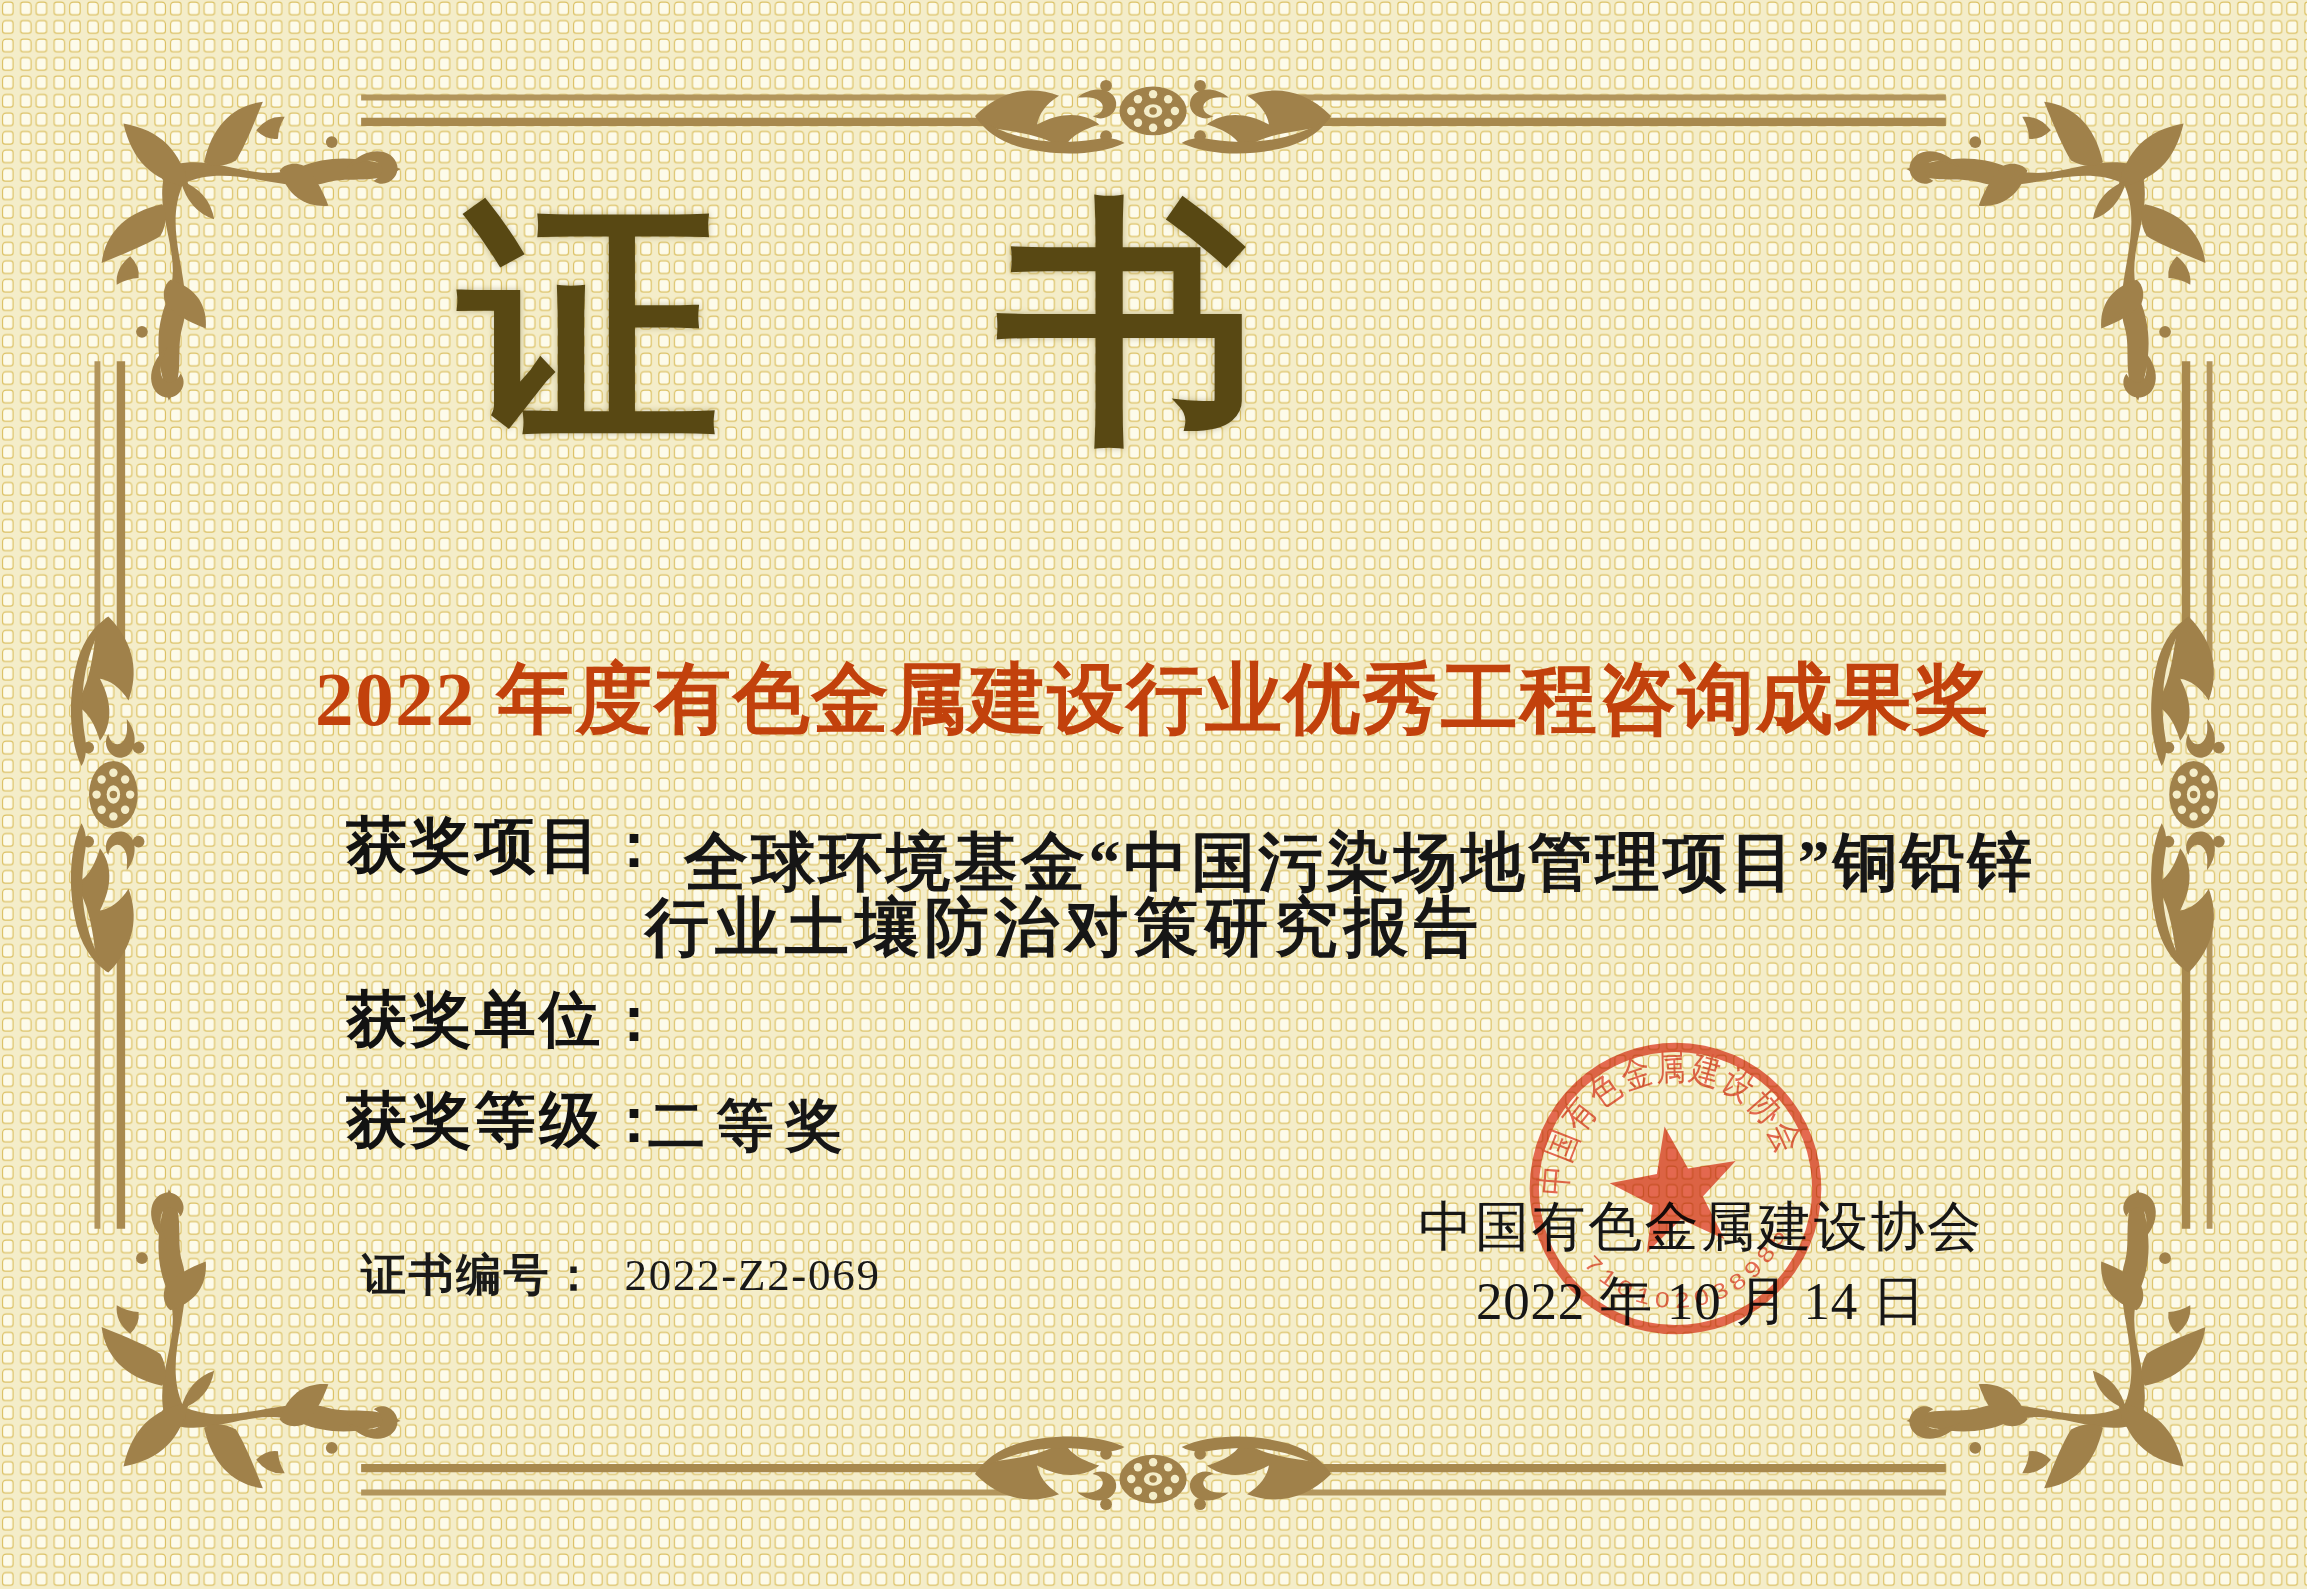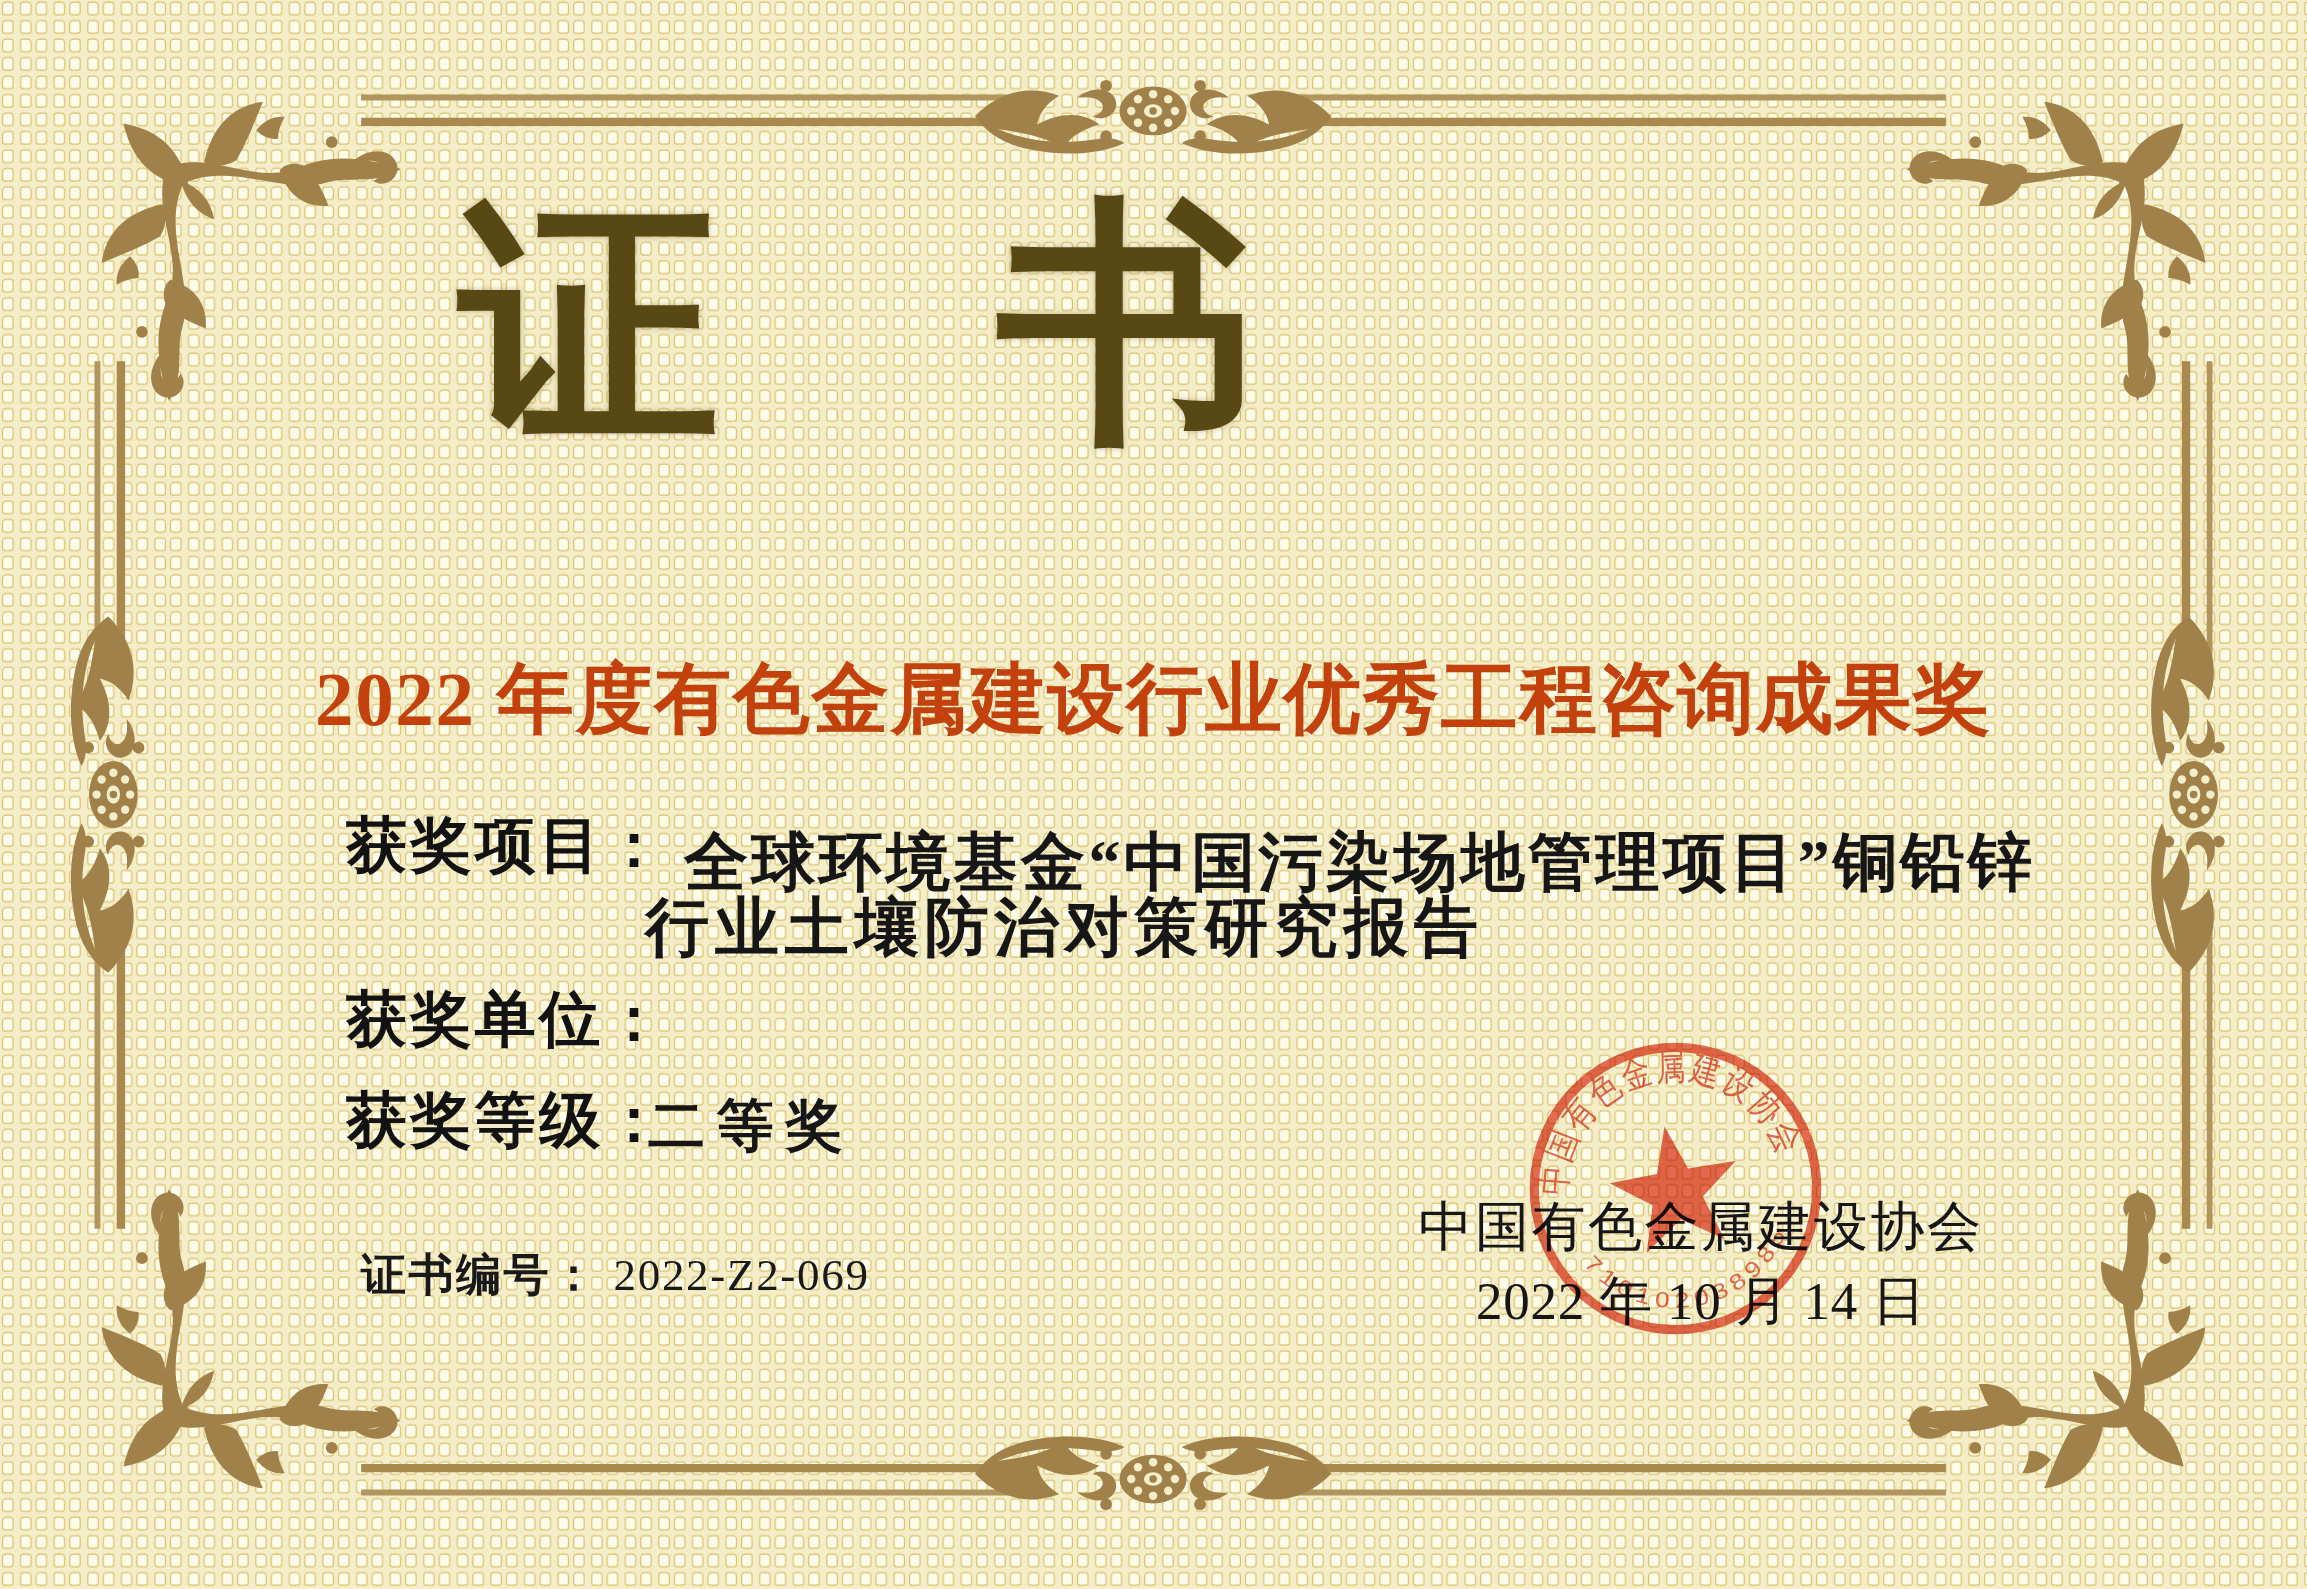--- a/index.html
+++ b/index.html
@@ -24,21 +24,21 @@
   }
   .label{font-size:61px;font-weight:700;letter-spacing:3.4px;color:#121212;}
   .brush{font-size:64px;font-weight:700;letter-spacing:5.9px;color:#161616;}
   .row-label-1{left:346px;top:805px;}
   .row-value-1{left:684px;top:793px;letter-spacing:3.4px;margin-top:26px;}
   .row-value-1b{left:645px;top:884px;}
   .row-label-2{left:346px;top:979px;}
   .row-value-2{left:645px;top:967px;}
   .row-label-3{left:346px;top:1080px;}
   .row-value-3{left:648px;top:1088px;font-size:57px;letter-spacing:11.8px;}
-  .certno{left:361px;top:1245px;display:flex;gap:15px;align-items:baseline;}
+  .certno{left:361px;top:1245px;display:flex;gap:26px;align-items:baseline;}
   .certno .lab{font-size:45px;font-weight:700;letter-spacing:2.5px;color:#191919;}
   .certno .val{font-size:45px;font-weight:400;letter-spacing:1.7px;color:#191919;}
   .issuer-block{left:1407px;top:1191px;width:588px;text-align:center;white-space:nowrap;position:absolute;}
   .issuer-name{font-size:54px;letter-spacing:2.5px;color:#161616;}
   .issuer-date{font-size:53px;letter-spacing:0.8px;margin-top:2px;color:#161616;}
   .seal{position:absolute;left:1499px;top:1012px;width:353px;height:353px;
         mix-blend-mode:multiply;opacity:.93;}
 </style>
 </head>
 <body>

